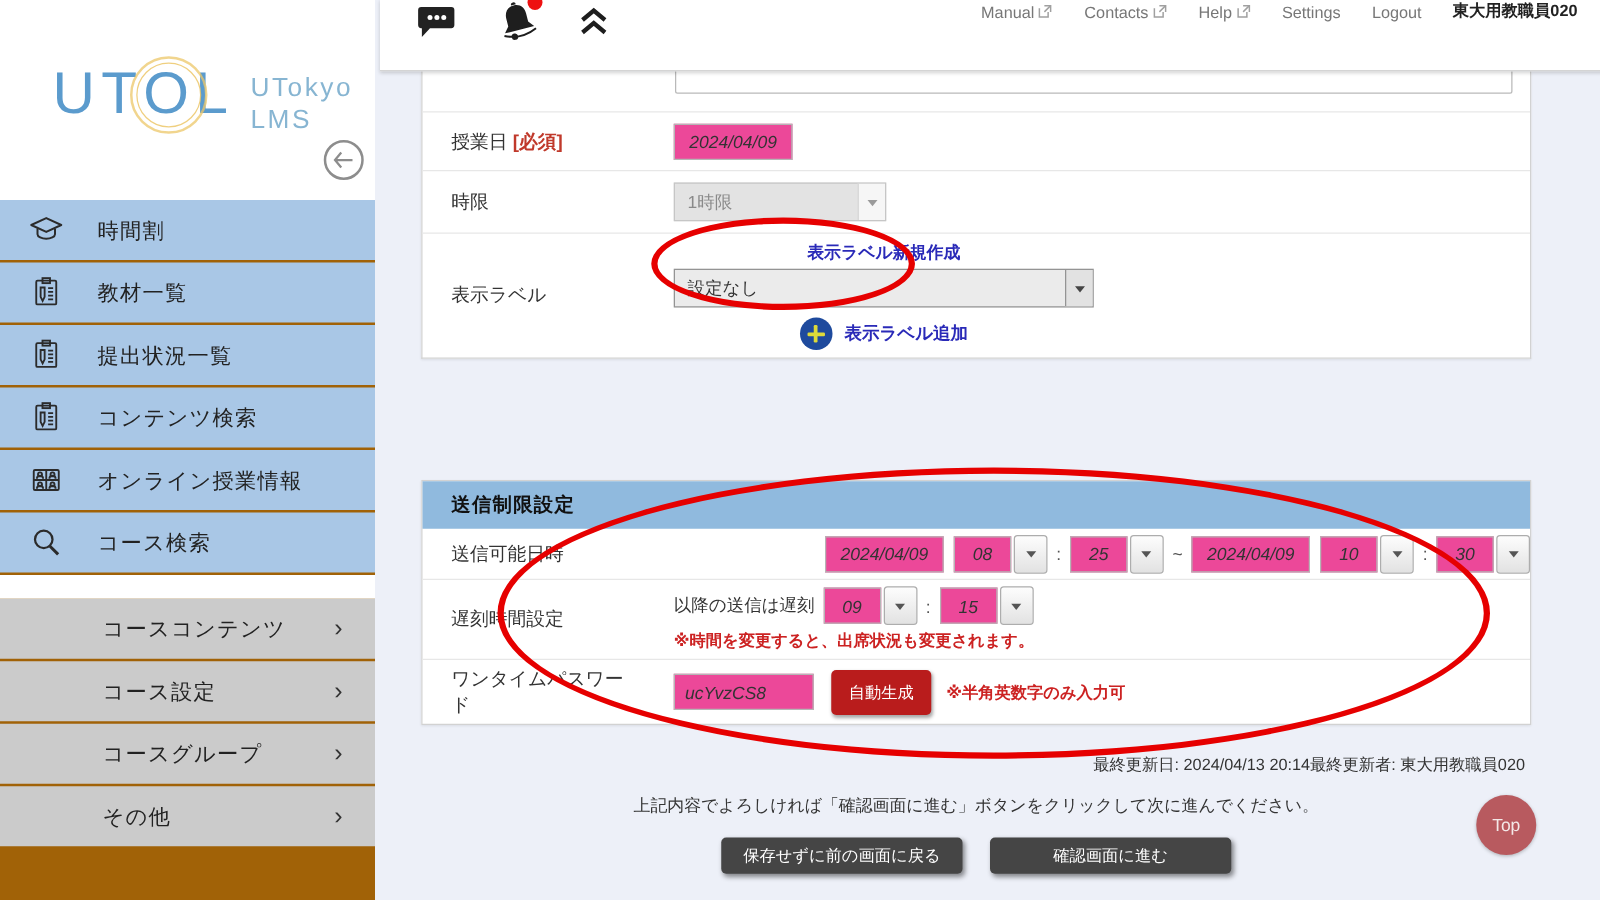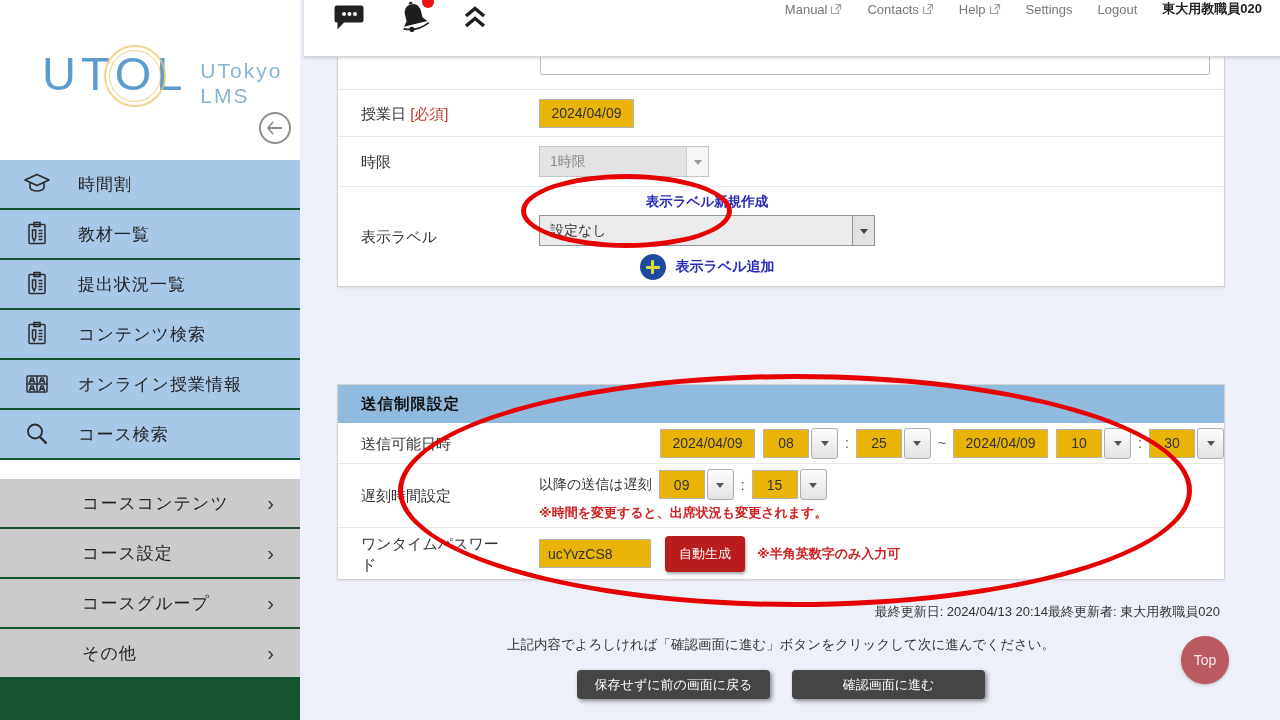--- a/index.html
+++ b/index.html
@@ -1,20 +1,20 @@
 <!DOCTYPE html>
 <html><head>
 <meta charset="utf-8">
 <style>
   * { margin:0; padding:0; box-sizing:border-box; }
   html,body { width:1280px; height:720px; overflow:hidden; }
   body { font-family:"Liberation Sans","DejaVu Sans",sans-serif; background:#edf0f8; position:relative; color:#333; }
 
   
-  .sidebar { position:absolute; left:0; top:0; width:300px; height:720px; background:#14532d; z-index:5; }
+  .sidebar { position:absolute; left:0; top:0; width:300px; height:720px; background:#a16207; z-index:5; }
   .logo-area { height:160px; position:relative; background:#fff; }
   .logo { position:absolute; left:42px; top:46px; display:flex; align-items:flex-start; }
   .logo-main { font-size:47px; color:#5b9bcd; letter-spacing:5px; display:flex; align-items:center; }
   .logo-o-wrap { position:relative; display:inline-block; }
   .logo-ring { position:absolute; left:50%; top:54%; transform:translate(-50%,-50%); border-radius:50%; border:2px solid #ecc768; pointer-events:none; }
   .ring-outer { width:62px; height:62px; opacity:.75; }
   .ring-inner { width:52px; height:52px; border-width:1.5px; opacity:.85; }
   .logo-sub { margin-left:13px; margin-top:12px; font-size:21px; color:#87b5d2; line-height:1.2; letter-spacing:2px; }
   .collapse-btn { position:absolute; right:9px; top:112px; width:32px; height:32px; border:2px solid #8d8d8d; border-radius:50%; background:#fff; display:flex; align-items:center; justify-content:center; cursor:pointer; }
 
@@ -38,32 +38,32 @@
   
   .content { position:absolute; left:300px; top:57px; width:980px; height:663px; }
 
   .panel { position:absolute; left:37px; width:888px; background:#fff; border:1px solid #d2d2d2; border-top:none; box-shadow:0 1px 2px rgba(0,0,0,.08); }
   .panel1 { top:0; }
   .panel2 { top:327px; border-top:1px solid #d2d2d2; }
 
   .frow { display:flex; align-items:center; padding-left:23px; border-bottom:1px solid #e7e7e7; }
   .frow:last-child { border-bottom:none; }
   .flabel { width:150px; margin-right:28px; font-size:15px; color:#333; line-height:1.4; flex-shrink:0; }
-  .req { color:#c0392b; font-weight:normal; }
+  .req { color:#c0392b; font-weight:bold; }
   .ffield { display:flex; align-items:center; }
 
   .row-cut { height:33px; position:relative; overflow:hidden; }
   .cut-input { position:absolute; left:202px; top:-14px; width:670px; height:32px; border:1px solid #b9b9b9; border-radius:2px; background:#fff; }
 
   .row-date { height:47px; }
   .row-period { height:50px; }
   .row-reg { height:54px; }
   .row-dlabel { height:99px; }
 
-  input.txt { height:29px; border:1px solid #b5b5b5; font-size:14px; color:#333; font-family:inherit; background:#eab308; }
+  input.txt { height:29px; border:1px solid #b5b5b5; font-size:14px; color:#333; font-family:inherit; background:#ec4899;font-style:italic; }
   .date-input { width:95px; text-align:center; }
   .num-input { width:46px; text-align:center; }
   .otp-input { width:112px; padding-left:8px; }
 
   .fake-select { display:flex; height:31px; border:1px solid #949494; cursor:pointer; background:#ebebeb; }
   .fake-select .sel-text { display:flex; align-items:center; padding-left:10px; font-size:14px; color:#333; }
   .sel-arrow { width:22px; border-left:1px solid #949494; background:#e2e2e2; display:flex; align-items:center; justify-content:center; }
   .sel-arrow::after { content:""; border:4px solid transparent; border-top:5px solid #444; margin-top:5px; }
   .select-disabled { background:#e3e3e3; border-color:#c6c6c6; }
   .select-disabled .sel-text { color:#8a8a8a; }

